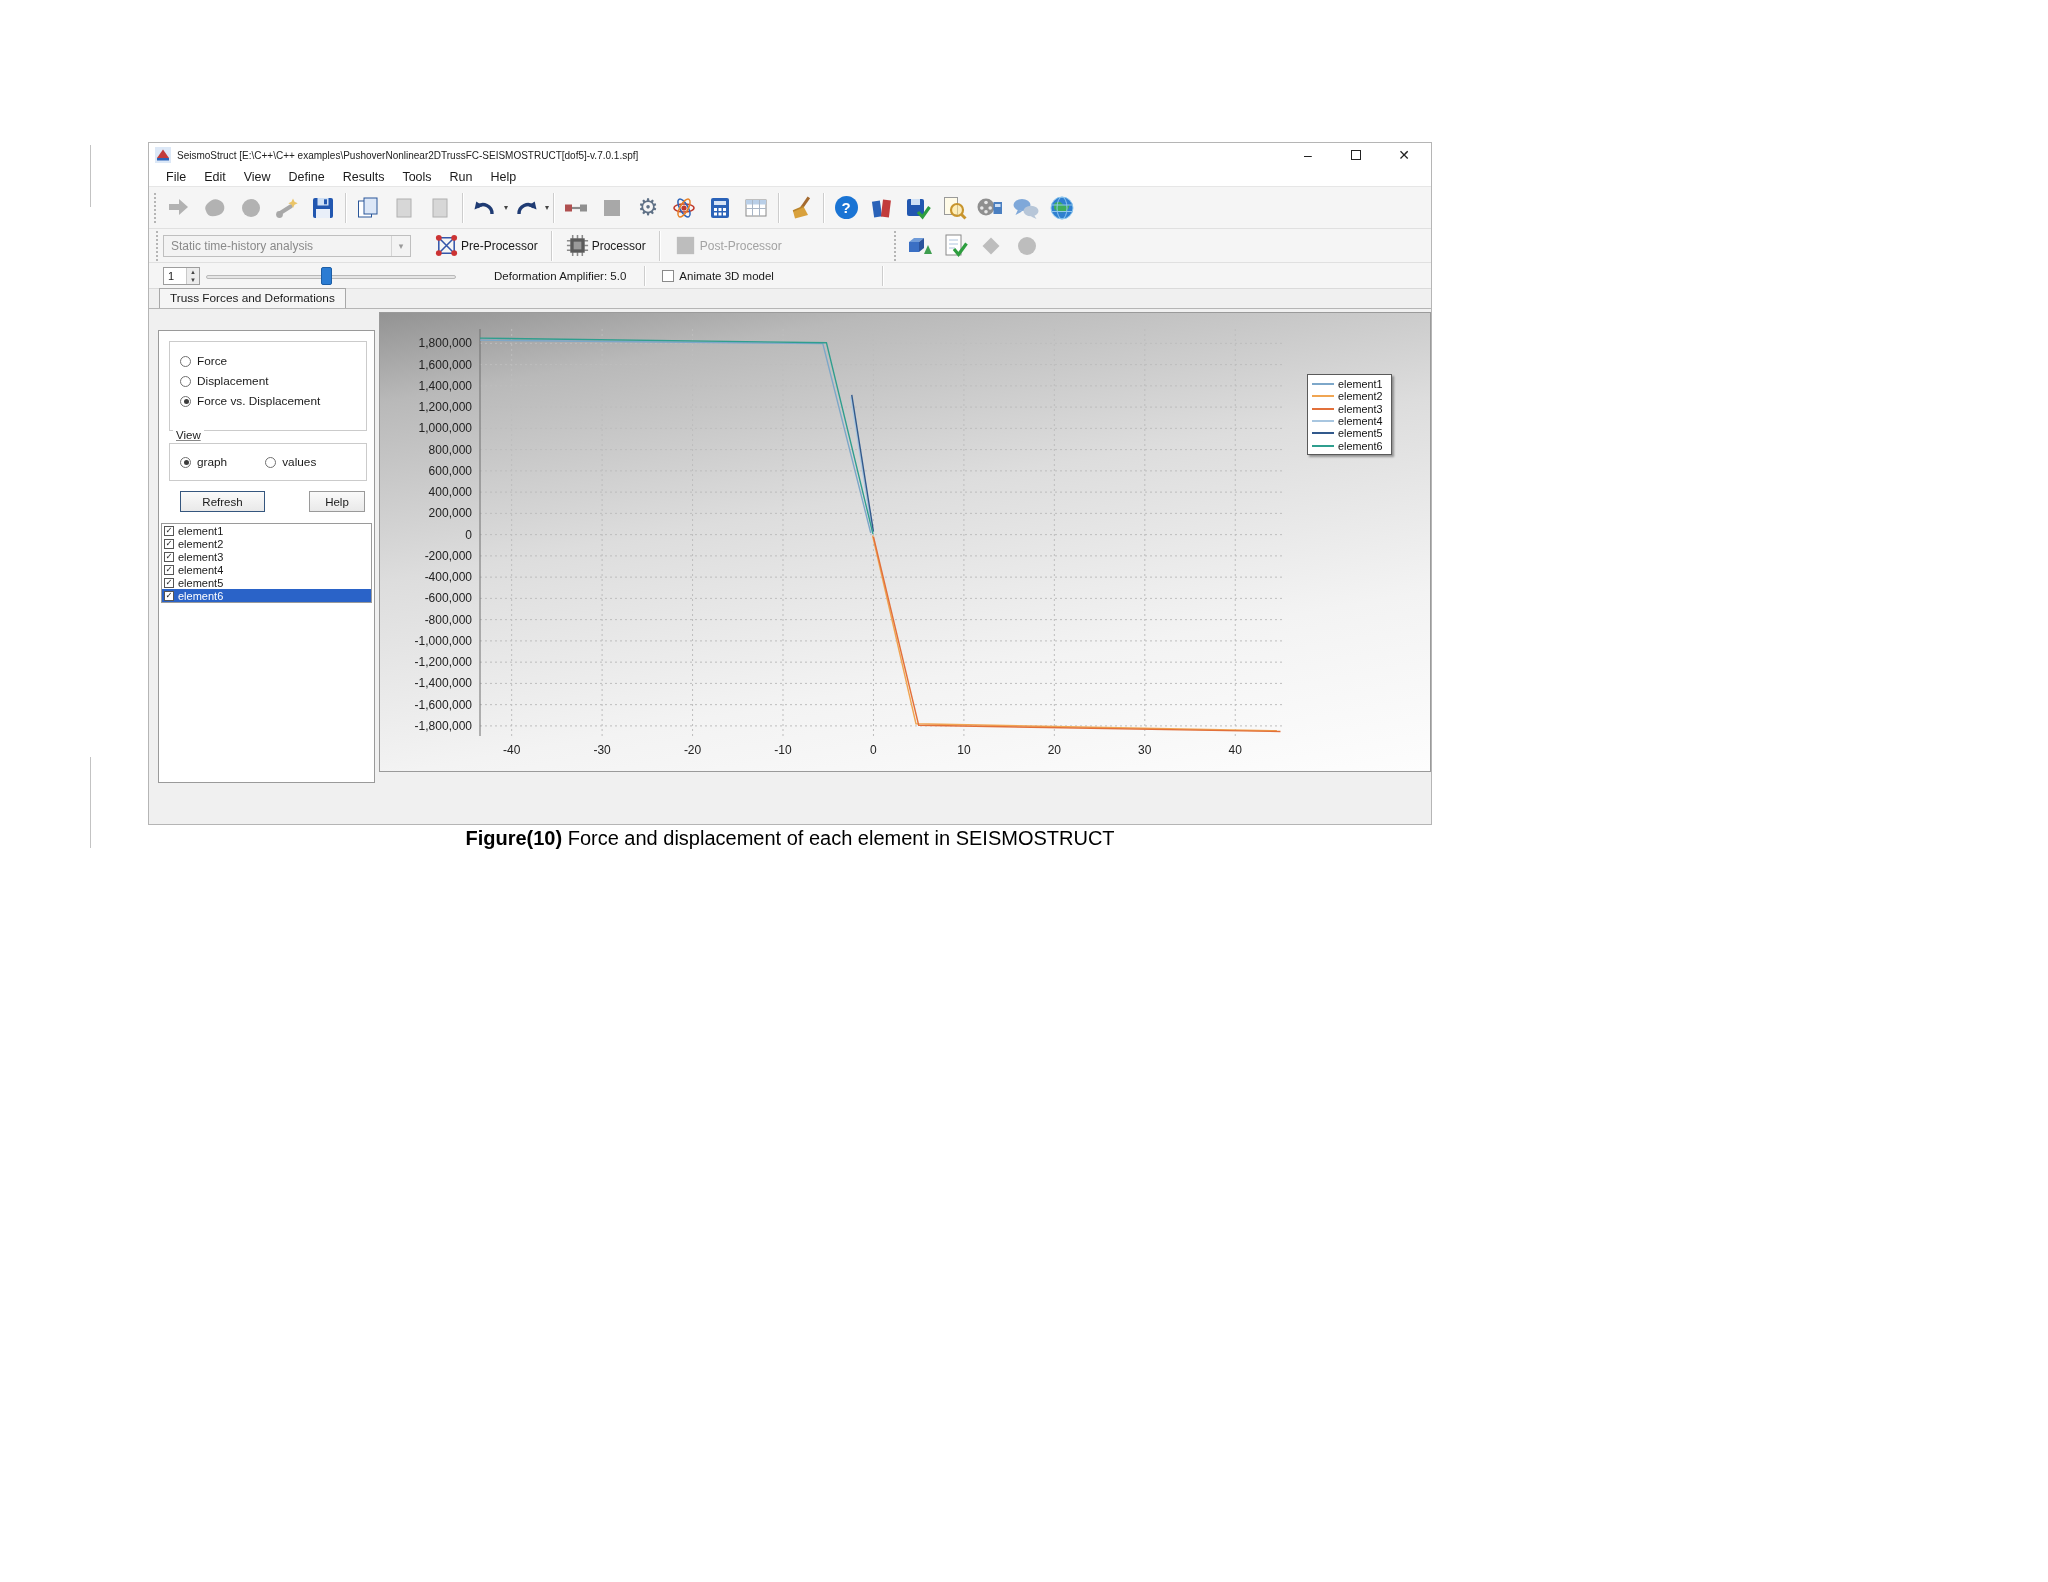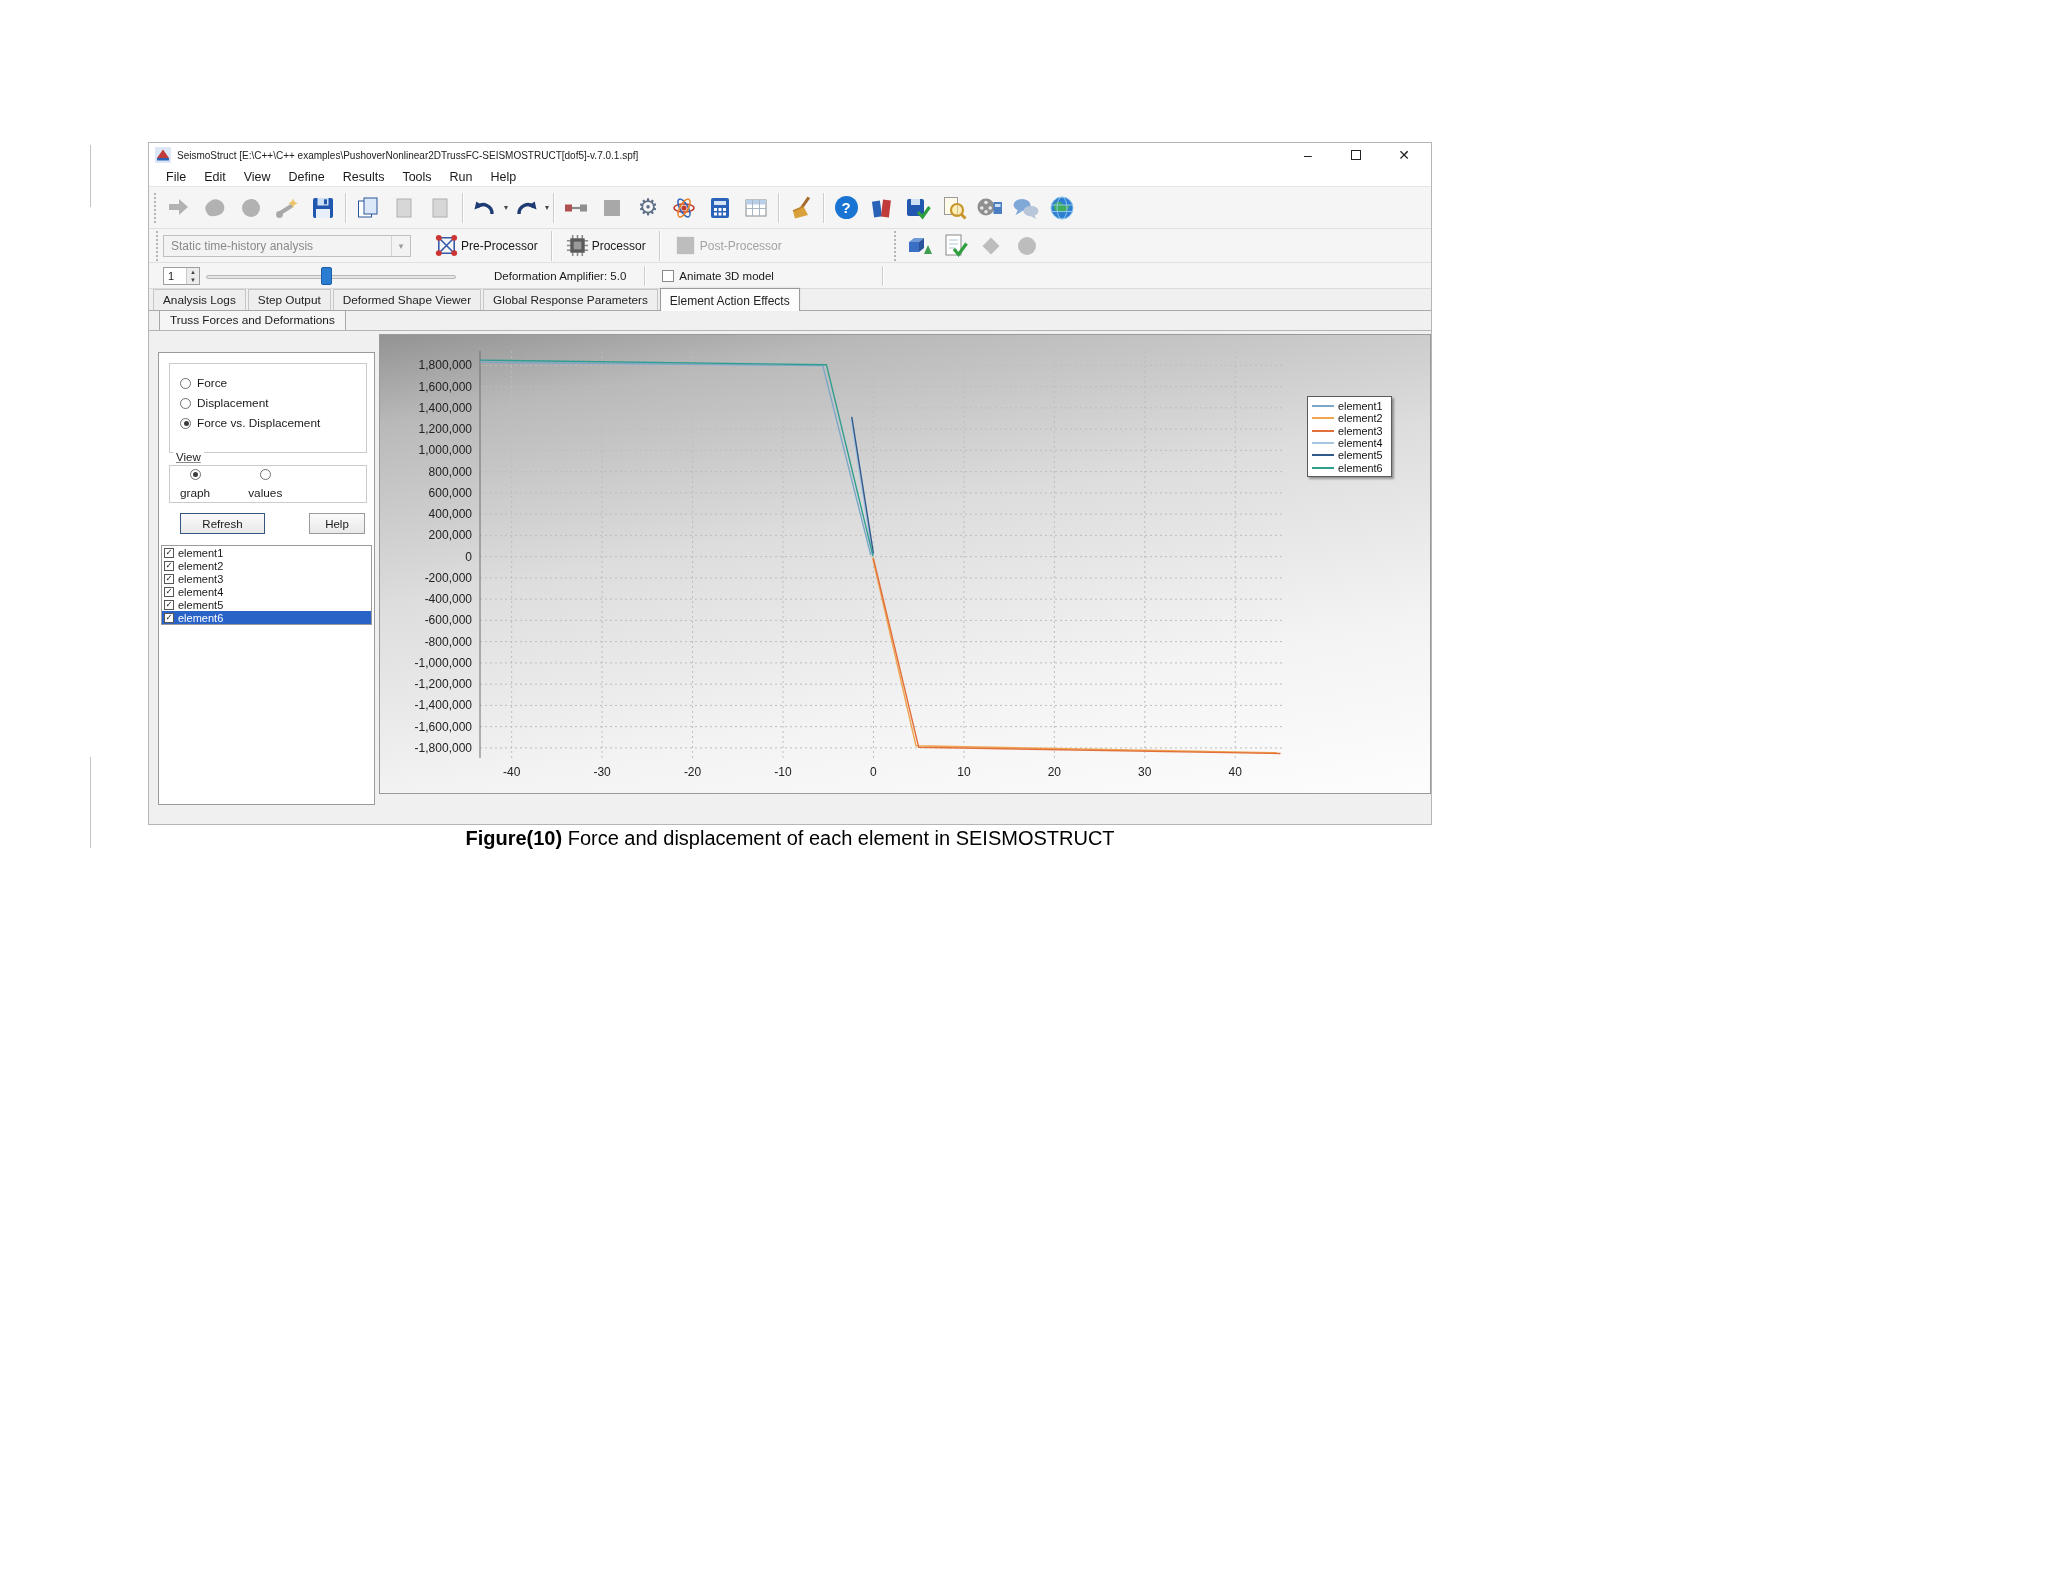--- a/index.html
+++ b/index.html
@@ -71,21 +71,21 @@
 
   .left-panel { position:absolute; left:9px; top:21px; width:217px; height:453px; background:#ffffff; border:1px solid #9a9a9a; font-size:11.8px; }
   .groupbox { position:absolute; border:1px solid #cbcbcb; background:#fff; }
   .gb1 { left:10px; top:10px; width:198px; height:90px; }
   .gb2 { left:10px; top:112px; width:198px; height:38px; }
   .gb2-label { position:absolute; left:14px; top:98px; background:#fff; padding:0 3px; font-size:11.5px; color:#222; text-decoration:underline; text-decoration-color:#888; }
   .radio-row { display:flex; align-items:center; gap:6px; height:20px; padding-left:10px; }
   .radio { width:11px; height:11px; border:1px solid #707070; border-radius:50%; background:#fff; position:relative; flex:0 0 auto; }
   .radio.sel::after { content:""; position:absolute; left:2.5px; top:2.5px; width:5px; height:5px; border-radius:50%; background:#3d3d3d; }
   .gb2 .inner { display:flex; align-items:center; height:100%; }
-  .gb2 .radio-row { height:auto;flex-direction:column; }
+  .gb2 .radio-row { height:auto; }
   .btn { position:absolute; display:flex; align-items:center; justify-content:center; font-size:11.5px; background:linear-gradient(#fafafa,#e9e9e9); }
   .btn.refresh { left:21px; top:160px; width:85px; height:21px; border:1px solid #35567e; }
   .btn.help { left:150px; top:160px; width:56px; height:21px; border:1px solid #9a9a9a; }
   .listbox { position:absolute; left:2px; top:192px; width:211px; height:80px; border:1px solid #9a9a9a; background:#fff; overflow:hidden; }
   .lrow { display:flex; align-items:center; height:13px; padding-left:2px; font-size:11px; }
   .lrow .cb { width:10px; height:10px; border:1px solid #555; background:#fff; margin-right:4px; display:flex; align-items:center; justify-content:center; flex:0 0 auto; }
   .lrow .cb .tick { font-size:8.5px; line-height:1; color:#2b2b2b; }
   .lrow.sel { background:#2a63c8; color:#ffffff; }
 
   .chart-panel {
@@ -414,27 +414,20 @@
     </div>
     <span style="margin-left:38px;">Deformation Amplifier: 5.0</span>
     <div class="vsep" style="margin-left:18px;"></div>
     <div style="display:flex;align-items:center;margin-left:17px;">
       <span class="cb-small"></span>
       <span>Animate 3D model</span>
     </div>
     <div class="vsep" style="margin-left:108px;"></div>
   </div>
 
-  <div class="tabstrip">
-    <span class="tab">Analysis Logs</span>
-    <span class="tab">Step Output</span>
-    <span class="tab">Deformed Shape Viewer</span>
-    <span class="tab">Global Response Parameters</span>
-    <span class="tab active">Element Action Effects</span>
-  </div>
   <div class="subtabstrip">
     <span class="subtab">Truss Forces and Deformations</span>
   </div>
 
   <div class="content">
 
     <div class="left-panel">
       <div class="groupbox gb1">
         <div class="radio-row" style="margin-top:9px;">
           <span class="radio"></span>

